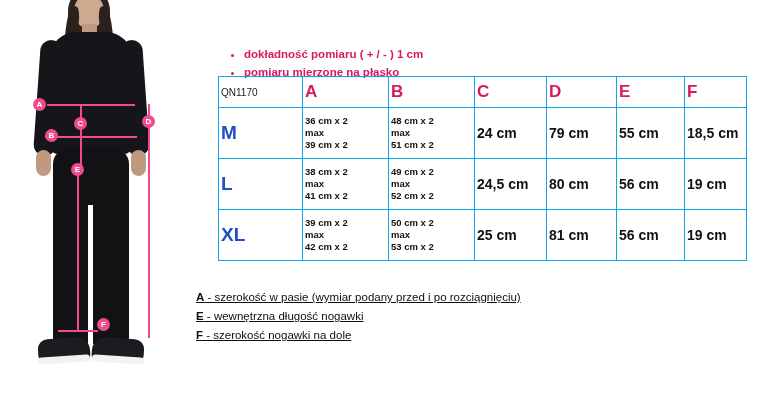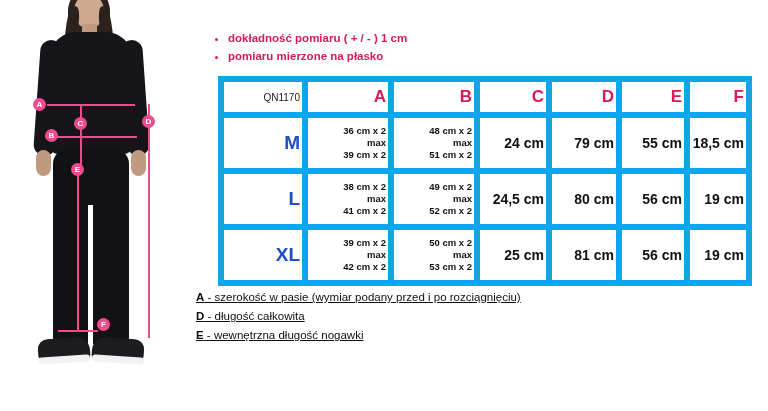--- a/index.html
+++ b/index.html
@@ -197,21 +197,21 @@
     font-weight: bold;
   }
   .headline .rest {
     color: #d61a5c;
     font-weight: bold;
   }
   .bullets {
     position: absolute;
     left: 18px;
     top: 29px;
-    margin: 0;
+    margin: 16px;
     padding: 0 0 0 14px;
     list-style: disc;
     color: #d61a5c;
   }
   .bullets li {
     font-size: 11.5px;
     font-weight: bold;
     color: #d61a5c;
     line-height: 18px;
   }
@@ -219,22 +219,22 @@
   
   table.sizes {
     position: absolute;
     left: 22px;
     top: 76px;
     width: 528px;
     border-collapse: collapse;
     table-layout: fixed;
   }
   table.sizes td, table.sizes th {
-    border: 6px solid #0ea5e9;
-    text-align: right;
+    border: 1px solid #0ea5e9;
+    text-align: left;
     vertical-align: middle;
     padding: 2px 2px;
   }
   .col-code { width: 84px; }
   .col-a { width: 86px; }
   .col-b { width: 86px; }
   .col-c { width: 72px; }
   .col-d { width: 70px; }
   .col-e { width: 68px; }
   .col-f { width: 62px; }
@@ -383,18 +383,18 @@
           <td class="cell-single">25 cm</td>
           <td class="cell-single">81 cm</td>
           <td class="cell-single">56 cm</td>
           <td class="cell-single">19 cm</td>
         </tr>
       </tbody>
     </table>
 
     <div class="legend">
       <div class="legend-row"><b>A</b><span> - szerokość w pasie (wymiar podany przed i po rozciągnięciu)</span></div>
-      <div class="legend-row"><b>D</b><span> - długość całkowita</span></div>
       <div class="legend-row"><b>E</b><span> - wewnętrzna długość nogawki</span></div>
+      <div class="legend-row"><b>F</b><span> - szerokość nogawki na dole</span></div>
     </div>
 
   </div>
 </div>
 
 </body></html>

